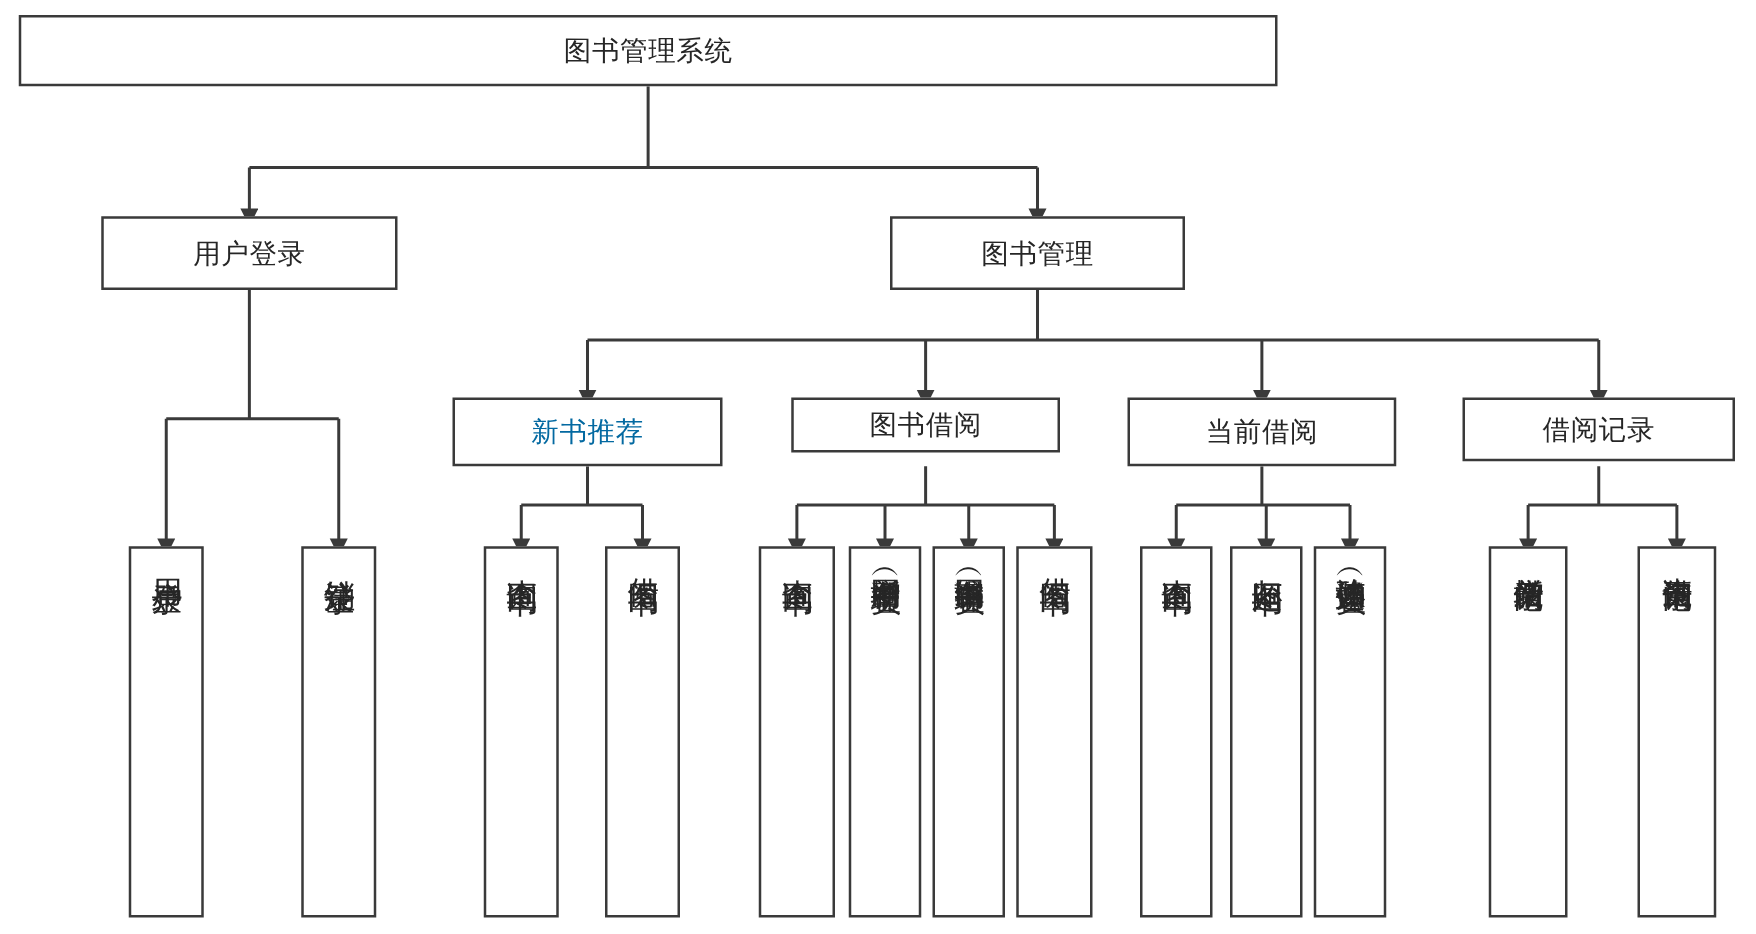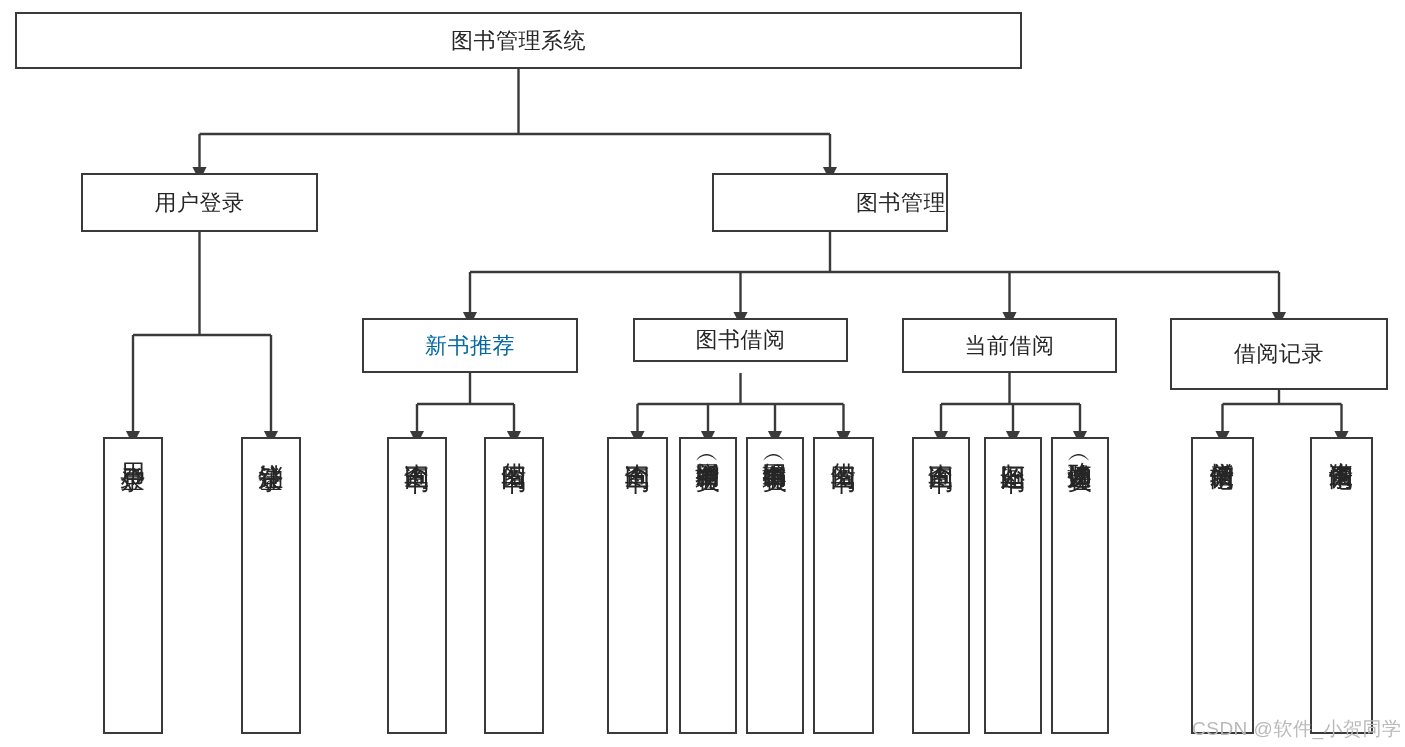--- a/index.html
+++ b/index.html
@@ -119,33 +119,33 @@
       </g>
   </svg>
 
   <div id="node-layer">
       <div class="node horiz" style="left: 15px; top: 12px; width: 1007px; height: 57px; border-color: rgb(58, 58, 58);">
         <span class="node-label" style="color: rgb(38, 38, 38);">图书管理系统</span>
       </div>
       <div class="node horiz" style="left: 81px; top: 173px; width: 237px; height: 59px; border-color: rgb(58, 58, 58);">
         <span class="node-label" style="color: rgb(38, 38, 38);">用户登录</span>
       </div>
-      <div class="node horiz" style="left: 712px; top: 173px; width: 236px; height: 59px; border-color: rgb(58, 58, 58); justify-content: flex-end;">
+      <div class="node horiz" style="left: 712px; top: 173px; width: 236px; height: 59px; border-color: rgb(58, 58, 58);">
         <span class="node-label" style="color: rgb(38, 38, 38);">图书管理</span>
       </div>
       <div class="node horiz" style="left: 362px; top: 318px; width: 216px; height: 55px; border-color: rgb(58, 58, 58);">
         <span class="node-label" style="color: #0369a1;">新书推荐</span>
       </div>
       <div class="node horiz" style="left: 633px; top: 318px; width: 215px; height: 44px; border-color: rgb(58, 58, 58);">
         <span class="node-label" style="color: rgb(38, 38, 38);">图书借阅</span>
       </div>
       <div class="node horiz" style="left: 902px; top: 318px; width: 215px; height: 55px; border-color: rgb(58, 58, 58);">
         <span class="node-label" style="color: rgb(38, 38, 38);">当前借阅</span>
       </div>
-      <div class="node horiz" style="left: 1170px; top: 318px; width: 218px; height: 72px; border-color: rgb(58, 58, 58);">
+      <div class="node horiz" style="left: 1170px; top: 318px; width: 218px; height: 51px; border-color: rgb(58, 58, 58);">
         <span class="node-label" style="color: rgb(38, 38, 38);">借阅记录</span>
       </div>
       <div class="node vert" style="left: 103px; top: 437px; width: 60px; height: 297px; border-color: rgb(58, 58, 58);">
         <span class="node-label" style="color: rgb(38, 38, 38);">用户登录</span>
       </div>
       <div class="node vert" style="left: 241px; top: 437px; width: 60px; height: 297px; border-color: rgb(58, 58, 58);">
         <span class="node-label" style="color: rgb(38, 38, 38);">注销登录</span>
       </div>
       <div class="node vert" style="left: 387px; top: 437px; width: 60px; height: 297px; border-color: rgb(58, 58, 58);">
         <span class="node-label" style="color: rgb(38, 38, 38);">查询图书</span>
@@ -175,14 +175,13 @@
         <span class="node-label" style="color: rgb(38, 38, 38);">确认归还（管理员）</span>
       </div>
       <div class="node vert tall" style="left: 1191px; top: 437px; width: 63px; height: 297px; border-color: rgb(58, 58, 58);">
         <span class="node-label" style="color: rgb(38, 38, 38);">新增借阅记录</span>
       </div>
       <div class="node vert tall" style="left: 1310px; top: 437px; width: 63px; height: 297px; border-color: rgb(58, 58, 58);">
         <span class="node-label" style="color: rgb(38, 38, 38);">查询借阅记录</span>
       </div>
     </div>
 
-  <div class="watermark" style="left: 1192px; top: 716px; color: rgb(185, 185, 185);">CSDN @软件_小贺同学</div>
 </div>
 
 </body></html>

